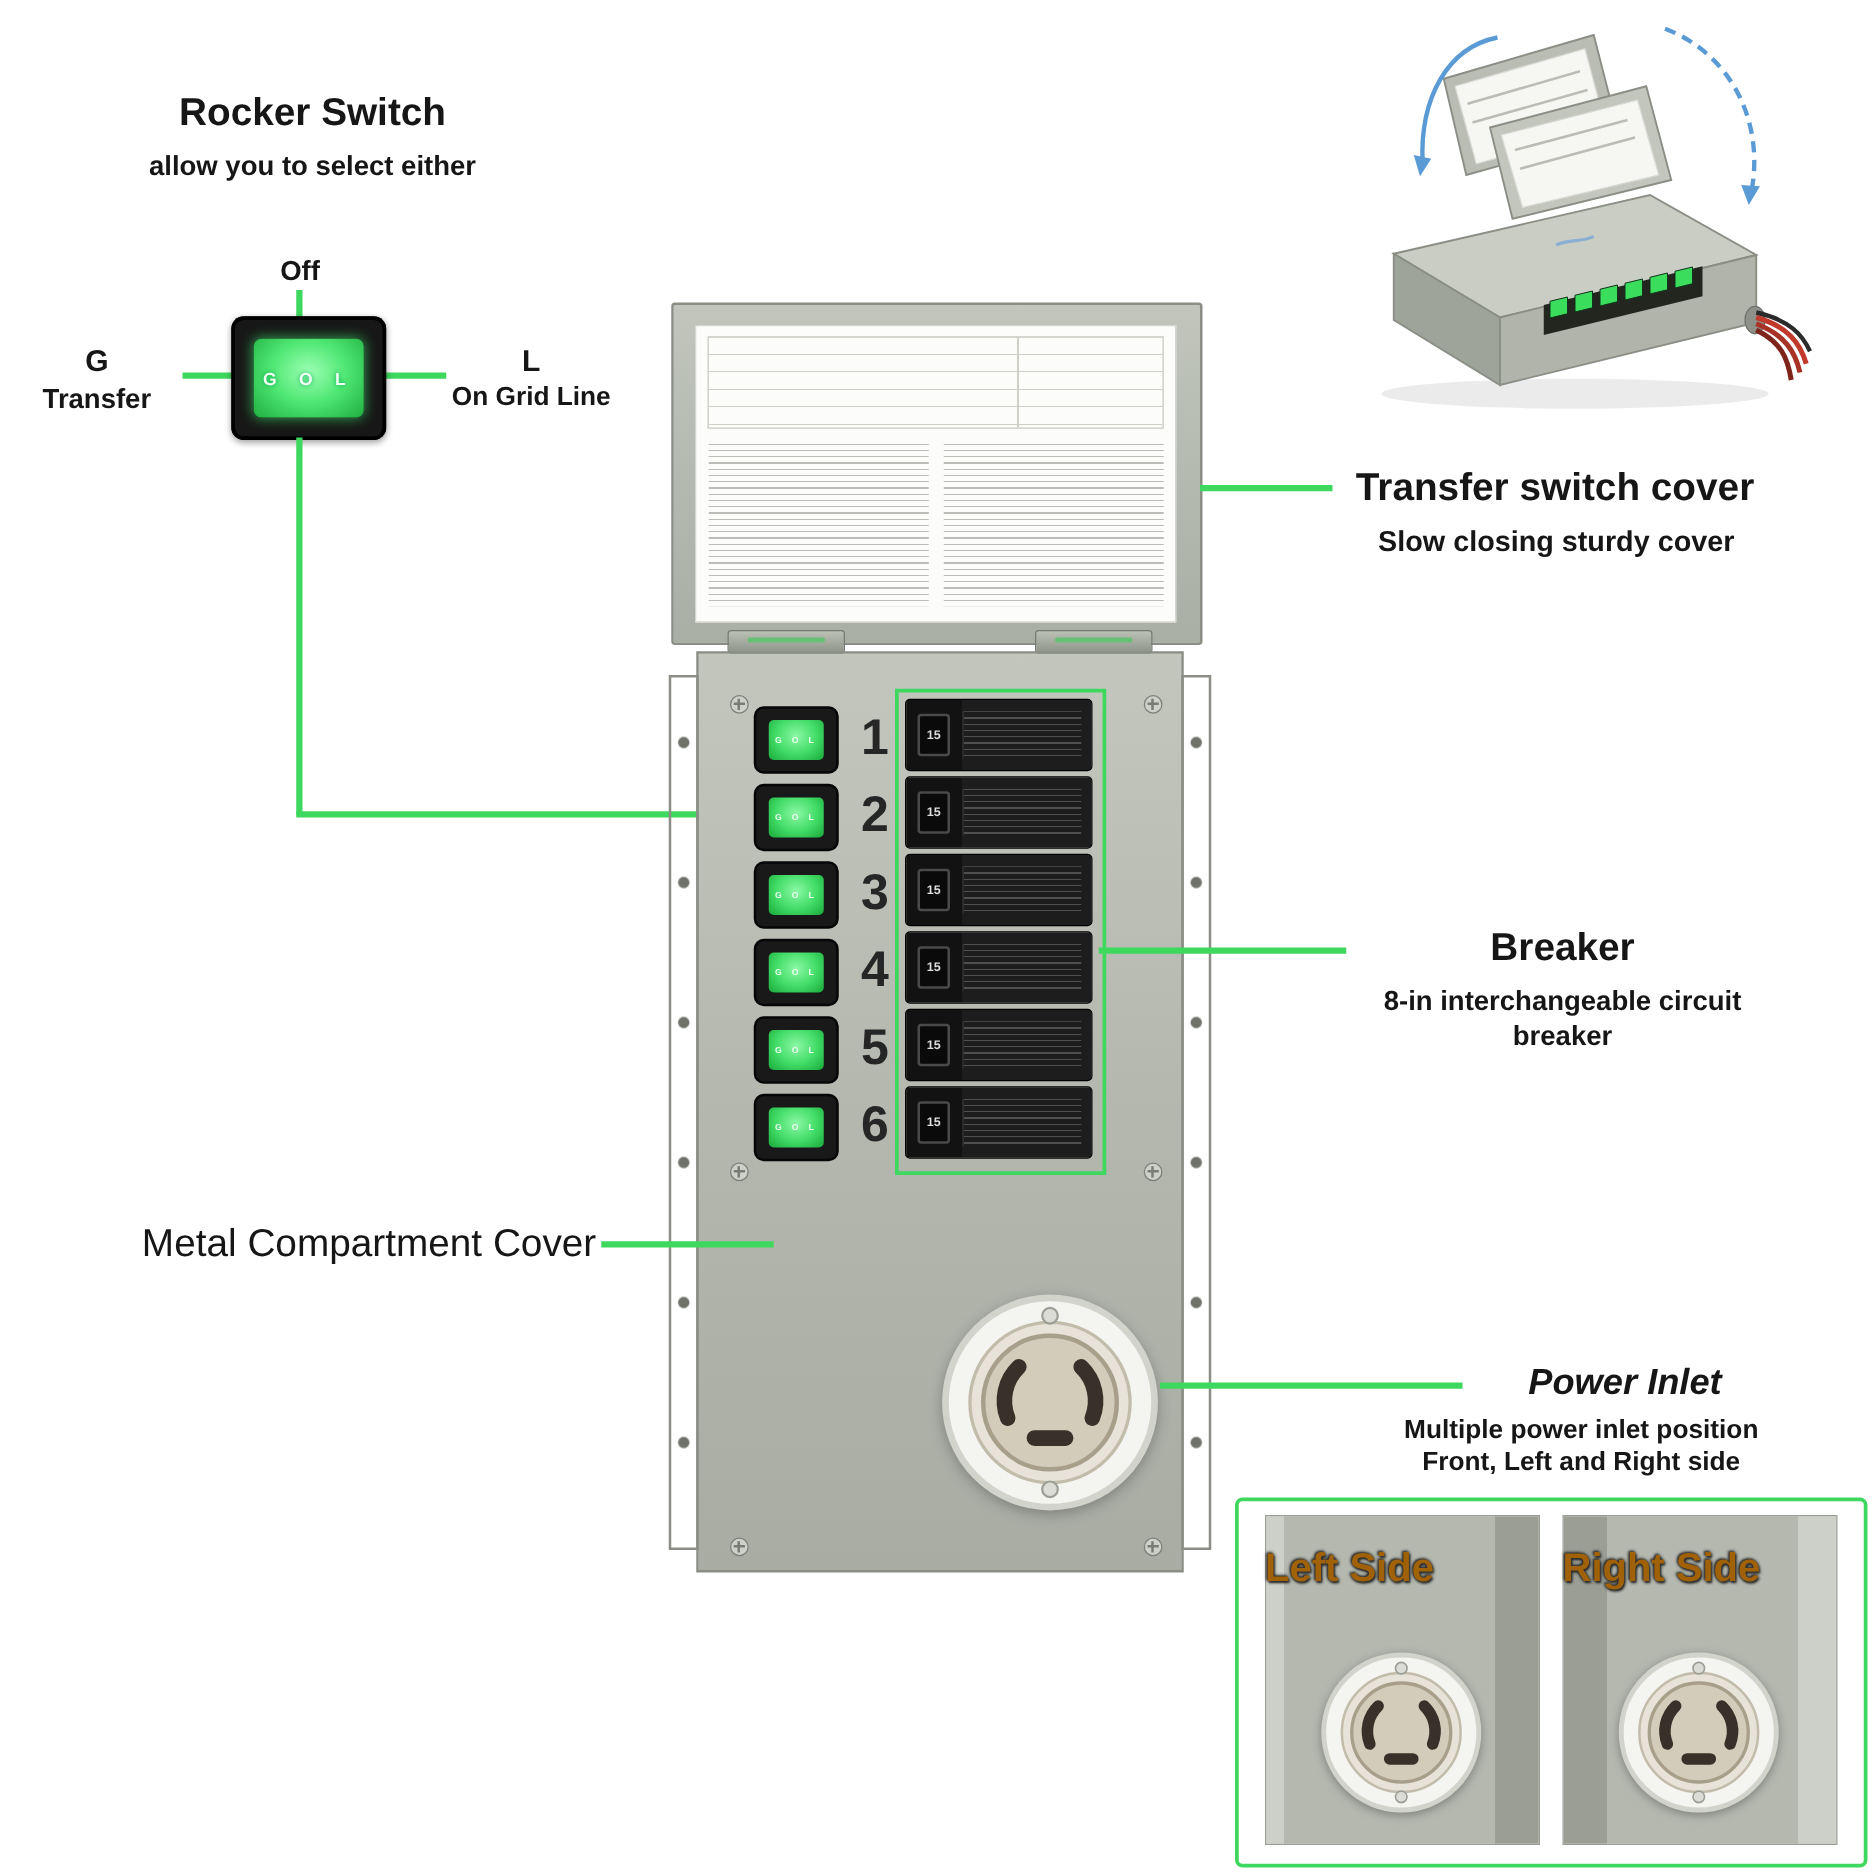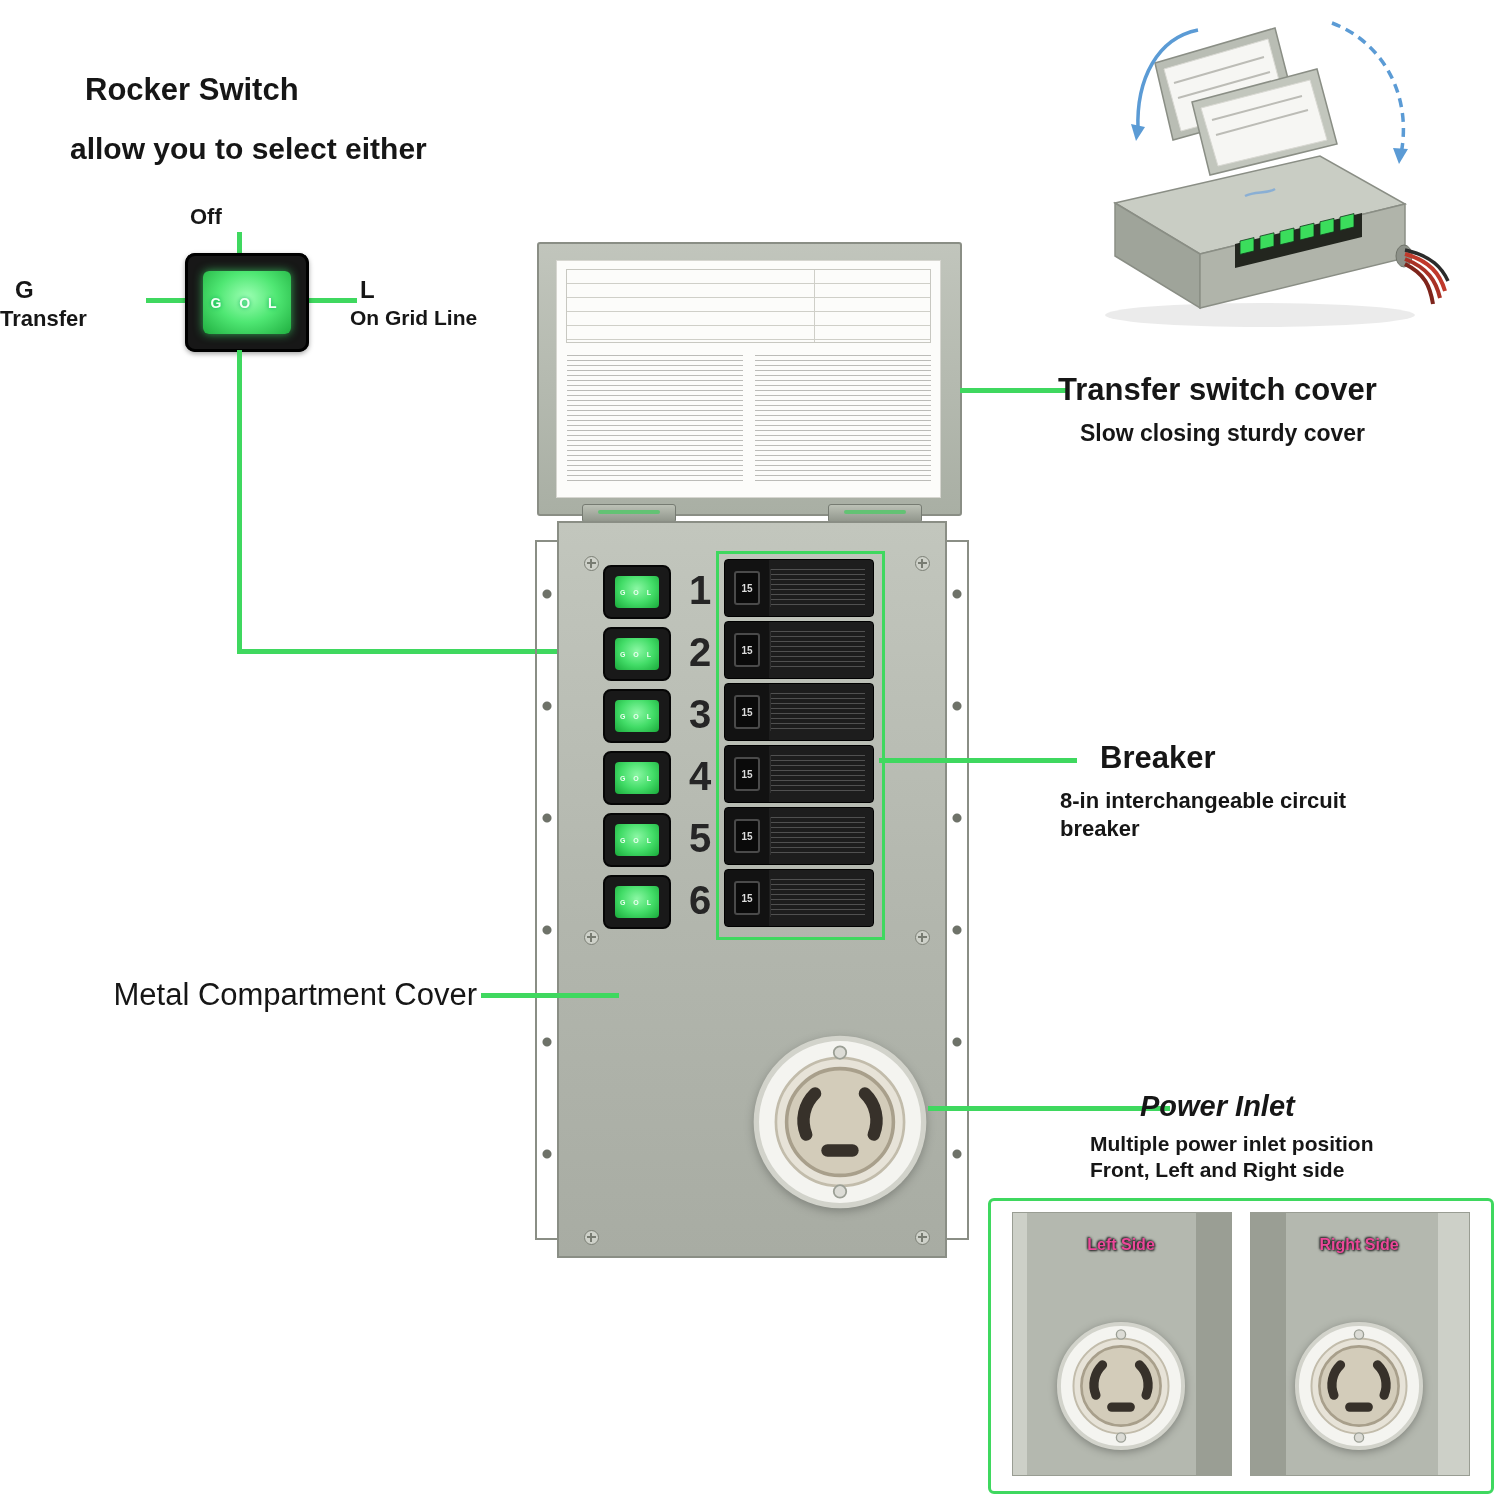--- a/index.html
+++ b/index.html
@@ -2,25 +2,25 @@
 <html style="--accent: #3fd85f;"><head>
 <meta charset="utf-8">
 <style>
   :root{ --accent:#3fd85f; }
   html,body{margin:0;padding:0;background:#ffffff;}
   body{font-family:"Liberation Sans", sans-serif;color:#161616;}
   .canvas{position:relative;width:1500px;height:1500px;background:#fff;overflow:hidden;}
   .abs{position:absolute;}
   .hline{position:absolute;height:5px;background:var(--accent);}
   .vline{position:absolute;width:5px;background:var(--accent);}
-  .cap{position:absolute;}
+  .cap{position:absolute;text-align:center;}
 
   
   .rocker-title{left:85px;top:72px;width:330px;font-size:31px;font-weight:bold;}
-  .rocker-sub1{left:70px;top:120px;width:360px;font-size:30px;font-weight:bold;margin-top:12px;}
+  .rocker-sub1{left:70px;top:120px;width:360px;font-size:22px;font-weight:bold;}
   .rocker-sub2{left:70px;top:148px;width:360px;font-size:22px;font-weight:bold;}
   .off-label{left:190px;top:204px;width:100px;font-size:22px;font-weight:bold;}
   .g-label{left:15px;top:276px;width:125px;font-size:24px;font-weight:bold;}
   .g-sub{left:0px;top:306px;width:155px;font-size:22px;font-weight:bold;}
   .l-label{left:360px;top:276px;width:130px;font-size:24px;font-weight:bold;}
   .l-sub{left:350px;top:306px;width:150px;font-size:21px;font-weight:bold;}
   .ln-off{left:237px;top:232px;height:22px;}
   .ln-g{left:146px;top:298px;width:42px;}
   .ln-l{left:307px;top:298px;width:50px;}
   .ln-conn-v{left:237px;top:350px;height:302px;}
@@ -88,21 +88,21 @@
   .nema-t1{left:1140px;top:1056px;width:320px;font-size:29px;font-weight:bold;}
   .nema-t2{left:1140px;top:1090px;width:320px;font-size:29px;font-weight:bold;font-style:italic;}
   .nema-s1{left:1090px;top:1132px;width:350px;font-size:21px;font-weight:bold;}
   .nema-s2{left:1090px;top:1158px;width:350px;font-size:21px;font-weight:bold;}
 
   
   .side-box{left:988px;top:1198px;width:500px;height:290px;border:3px solid var(--accent);border-radius:6px;background:#fff;}
   .side-panel{position:absolute;top:1212px;width:218px;height:262px;border:1px solid #999d93;}
   .sp-left{left:1012px;background:linear-gradient(90deg,#cdd0c8 0 14px,#b4b8af 14px 84%,#9a9e94 84%);}
   .sp-right{left:1250px;background:linear-gradient(90deg,#9a9e94 0 16%,#b4b8af 16% 86%,#cdd0c8 86%);}
-  .side-label{position:absolute;top:1236px;width:218px;text-align:center;font-size:16px;font-weight:bold;color:#ec4899;
+  .side-label{position:absolute;top:1236px;width:218px;text-align:left;font-size:32px;font-weight:bold;color:#a16207;
       text-shadow:0 0 3px #333, 1px 1px 2px #222, -1px -1px 2px #222;}
   .inlet-side{position:absolute;top:1320px;width:132px;height:132px;filter:drop-shadow(0 2px 4px rgba(0,0,0,.3));}
 
   .iso{left:1040px;top:8px;width:410px;height:355px;}
 </style>
 </head>
 <body>
 
 <svg width="0" height="0" style="position:absolute" aria-hidden="true">
   <defs>

